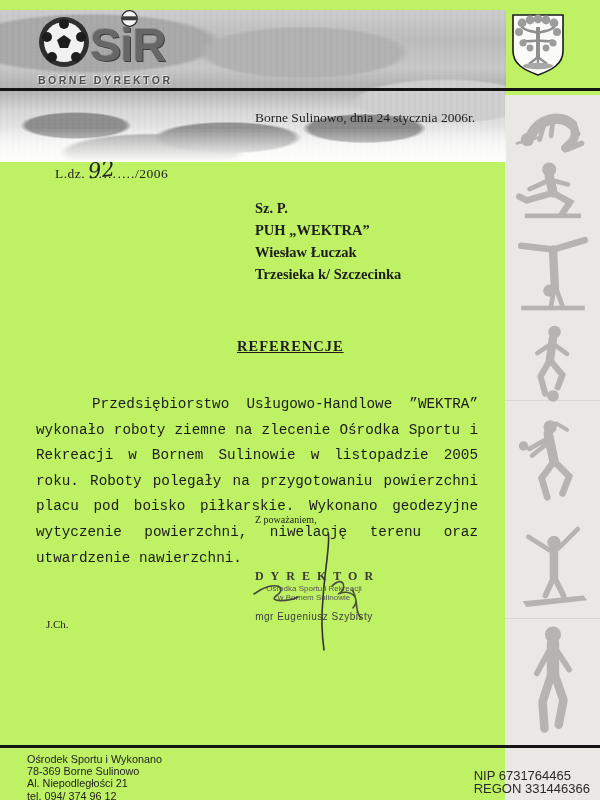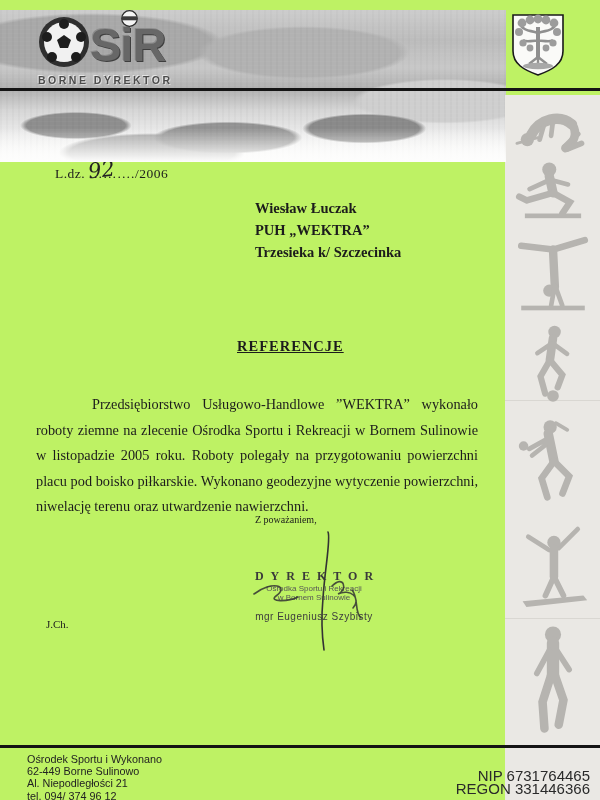--- a/index.html
+++ b/index.html
@@ -57,39 +57,39 @@
   
   .recipient{position:absolute;left:255px;top:197px;font-weight:bold;font-size:14.5px;line-height:22px;}
 
   
   .doc-title{position:absolute;left:237px;top:338px;font-weight:bold;font-size:14.5px;
     letter-spacing:1px;text-decoration:underline;}
 
   
   .body-text{position:absolute;left:36px;top:392px;width:442px;font-size:14.3px;
     line-height:25.6px;text-align:justify;}
-  .body-text p{margin:0;text-indent:56px;}
+  .body-text p{margin:0;text-indent:56px;font-family:Liberation Mono, monospace;}
 
   .closing{position:absolute;left:255px;top:514px;font-size:10px;}
 
   
   .stamp{position:absolute;left:234px;top:569px;width:160px;text-align:center;color:#3a3a3a;}
   .stamp-title{font-weight:bold;font-size:12px;letter-spacing:7px;text-indent:7px;white-space:nowrap;}
   .stamp-line{font-family:"Liberation Sans",sans-serif;font-size:8px;line-height:9px;color:#565656;}
   .stamp-name{margin-top:9px;font-family:"Liberation Sans",sans-serif;
     font-size:10px;color:#3d3d3d;letter-spacing:.5px;}
   .sig-svg{position:absolute;left:232px;top:528px;z-index:7;}
 
   .initials{position:absolute;left:46px;top:618px;font-size:11px;}
 
   
   .footer-left{position:absolute;left:27px;top:753px;font-family:"Liberation Sans",sans-serif;
     font-size:10.8px;line-height:12.2px;color:#222;}
-  .footer-right{position:absolute;right:10px;top:769px;z-index:6;text-align:right;
-    font-family:"Liberation Sans",sans-serif;font-size:15px;line-height:13px;color:#2a2a2a;}
+  .footer-right{position:absolute;right:10px;top:769px;z-index:6;text-align:left;
+    font-family:"Liberation Sans",sans-serif;font-size:13px;line-height:13px;color:#2a2a2a;}
 </style>
 </head>
 <body>
 
 <div class="page">
 
   <div class="photo"></div>
   <div class="rule-top"></div>
 
   <div class="logo">
@@ -214,27 +214,29 @@
       <svg width="76" height="116" viewBox="0 0 80 120" fill="none" stroke="#b6b4b0" stroke-linecap="round">
         <circle cx="40" cy="11" r="8.5" fill="#b6b4b0" stroke="none"></circle>
         <path d="M40 20 L40 54" stroke-width="13"></path>
         <path d="M36 28 L23 52 M44 28 L57 48" stroke-width="6"></path>
         <path d="M38 54 L29 82 L31 110" stroke-width="9"></path>
         <path d="M42 54 L51 80 L46 106" stroke-width="9"></path>
       </svg>
     </div>
   </div>
 
+  <div class="dateline">Borne Sulinowo, dnia 24 stycznia  2006r.</div>
 
   <div class="ldz">L.dz. ………./2006</div>
   <div class="ldz-hand">92</div>
 
   <div class="recipient">
+    <div>Sz. P.</div>
+    <div>PUH „WEKTRA”</div>
     <div>Wiesław Łuczak</div>
-    <div>PUH „WEKTRA”</div>
     <div>Trzesieka k/ Szczecinka</div>
   </div>
 
   <div class="doc-title">REFERENCJE</div>
 
   <div class="body-text">
     <p>Przedsiębiorstwo Usługowo-Handlowe ”WEKTRA” wykonało roboty ziemne na zlecenie Ośrodka Sportu i Rekreacji w Bornem Sulinowie w  listopadzie 2005 roku. Roboty polegały na przygotowaniu powierzchni placu pod boisko piłkarskie. Wykonano geodezyjne wytyczenie powierzchni, niwelację terenu oraz utwardzenie nawierzchni.</p>
   </div>
 
   <div class="closing">Z poważaniem,</div>
@@ -252,21 +254,21 @@
       <path d="M22 66 C40 52 58 58 44 68 C36 74 56 74 66 69" opacity=".85"></path>
       <path d="M100 58 C112 46 116 62 106 66 C118 60 130 70 121 80 M120 62 C127 70 122 84 129 90" opacity=".85"></path>
     </svg>
   </div>
 
   <div class="initials">J.Ch.</div>
 
   <div class="rule-bottom"></div>
   <div class="footer-left">
     <div>Ośrodek Sportu i Wykonano</div>
-    <div>62-449 Borne Sulinowo</div>
+    <div>78-369 Borne Sulinowo</div>
     <div>Al. Niepodległości 21</div>
     <div>tel. 094/ 374 96 12</div>
   </div>
   <div class="footer-right">
     <div>NIP 6731764465</div>
     <div>REGON 331446366</div>
   </div>
 
 </div>
 

